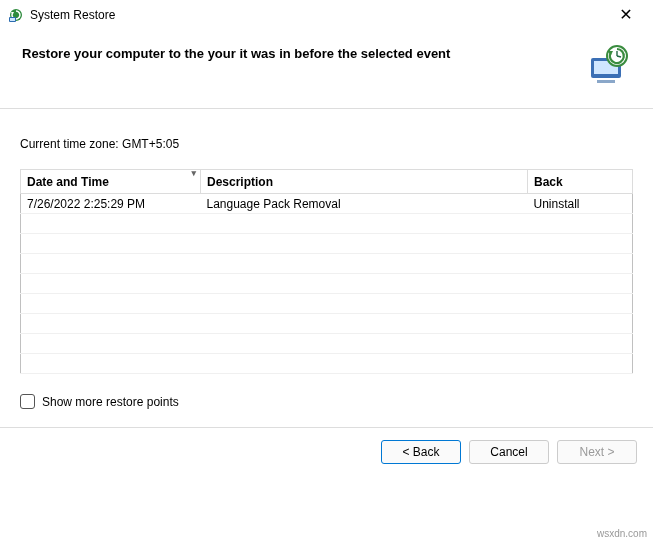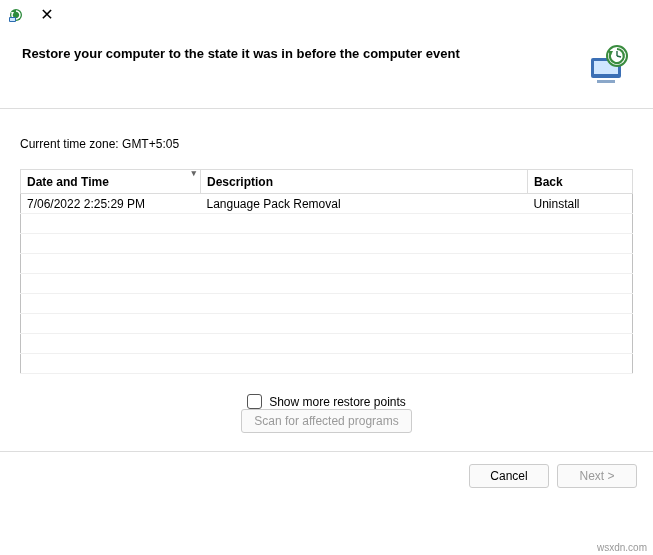--- a/index.html
+++ b/index.html
@@ -78,21 +78,20 @@
   }
   .col-date { width: 180px; }
   .col-desc { width: auto; }
   .col-type { width: 105px; }
   .below-table {
     display: flex;
     justify-content: space-between;
     align-items: center;
     margin-top: 20px;
     margin-bottom: 18px;
-    flex-direction: column;
   }
   .checkbox-row { display: flex; align-items: center; gap: 7px; }
   .checkbox-box {
     width: 15px; height: 15px;
     border: 1px solid #555;
     border-radius: 3px;
     background: #fff;
   }
   .btn {
     border: 1px solid #ccc;
@@ -112,43 +111,44 @@
   .sep2 { height: 1px; background: #ddd; margin: 0; }
   .footer {
     display: flex;
     justify-content: flex-end;
     gap: 8px;
     padding: 12px 16px 0 0;
   }
   .watermark {
     position: absolute;
     right: 6px;
-    bottom: 2px;
+    bottom: 16px;
     font-size: 10px;
     color: #999;
   }
 </style>
 </head>
 <body>
 
 <div class="titlebar">
   <span class="title-icon">
     <svg viewBox="0 0 16 16" width="16" height="16">
       <circle cx="8" cy="8" r="6" fill="#2e8b3d"></circle>
       <path d="M8 4 A4 4 0 1 1 4.5 6" stroke="#fff" stroke-width="1.5" fill="none"></path>
       <polygon points="3,5 6,5 4.5,8" fill="#fff"></polygon>
       <rect x="1" y="10" width="7" height="5" rx="1" fill="#2b6cb0"></rect>
       <rect x="2" y="11" width="5" height="3" fill="#cfe6ff"></rect>
     </svg>
   </span>
+  <span class="title-text">System Restore</span>
   <span class="close">✕</span>
 </div>
 
 <div class="header-block">
-  <div class="header-text">Restore your computer to the state it was in before the computer event</div>
+  <div class="header-text">Restore your computer to the your it was in before the selected event</div>
   <span class="header-icon">
     <svg viewBox="0 0 44 40" width="44" height="40">
       <rect x="4" y="14" width="30" height="20" rx="2" fill="#3b6fb5"></rect>
       <rect x="7" y="17" width="24" height="13" fill="#cfe6ff"></rect>
       <rect x="10" y="36" width="18" height="3" fill="#8aa7c9"></rect>
       <circle cx="30" cy="12" r="10" fill="#fff" stroke="#3a8c3f" stroke-width="2"></circle>
       <path d="M30 5 A7 7 0 1 1 23.5 9" stroke="#3a8c3f" stroke-width="2.2" fill="none"></path>
       <polygon points="21,7 26,7 23.5,12" fill="#3a8c3f"></polygon>
       <line x1="30" y1="12" x2="30" y2="7" stroke="#264" stroke-width="1.4"></line>
       <line x1="30" y1="12" x2="34" y2="13" stroke="#264" stroke-width="1.4"></line>
@@ -172,21 +172,21 @@
         <th>
           <span>Date and Time</span>
           <span class="sort-ind">▾</span>
         </th>
         <th>Description</th>
         <th>Back</th>
       </tr>
     </thead>
     <tbody id="tbody">
         <tr>
-          <td>7/06/2022 2:25:29 PM</td>
+          <td>7/26/2022 2:25:29 PM</td>
           <td>Language Pack Removal</td>
           <td>Uninstall</td>
         </tr>
         <tr>
           <td></td>
           <td></td>
           <td></td>
         </tr>
         <tr>
           <td></td>
@@ -224,24 +224,24 @@
           <td></td>
         </tr>
       </tbody>
   </table>
 
   <div class="below-table">
     <div class="checkbox-row">
       <span class="checkbox-box"></span>
       <span>Show more restore points</span>
     </div>
-    <div class="btn wide disabled">Scan for affected programs</div>
   </div>
 </div>
 
 <div class="sep2"></div>
 
 <div class="footer">
+  <div class="btn primary">&lt; Back</div>
   <div class="btn">Cancel</div>
   <div class="btn disabled">Next &gt;</div>
 </div>
 
 <div class="watermark">wsxdn.com</div>
 
 </body></html>

